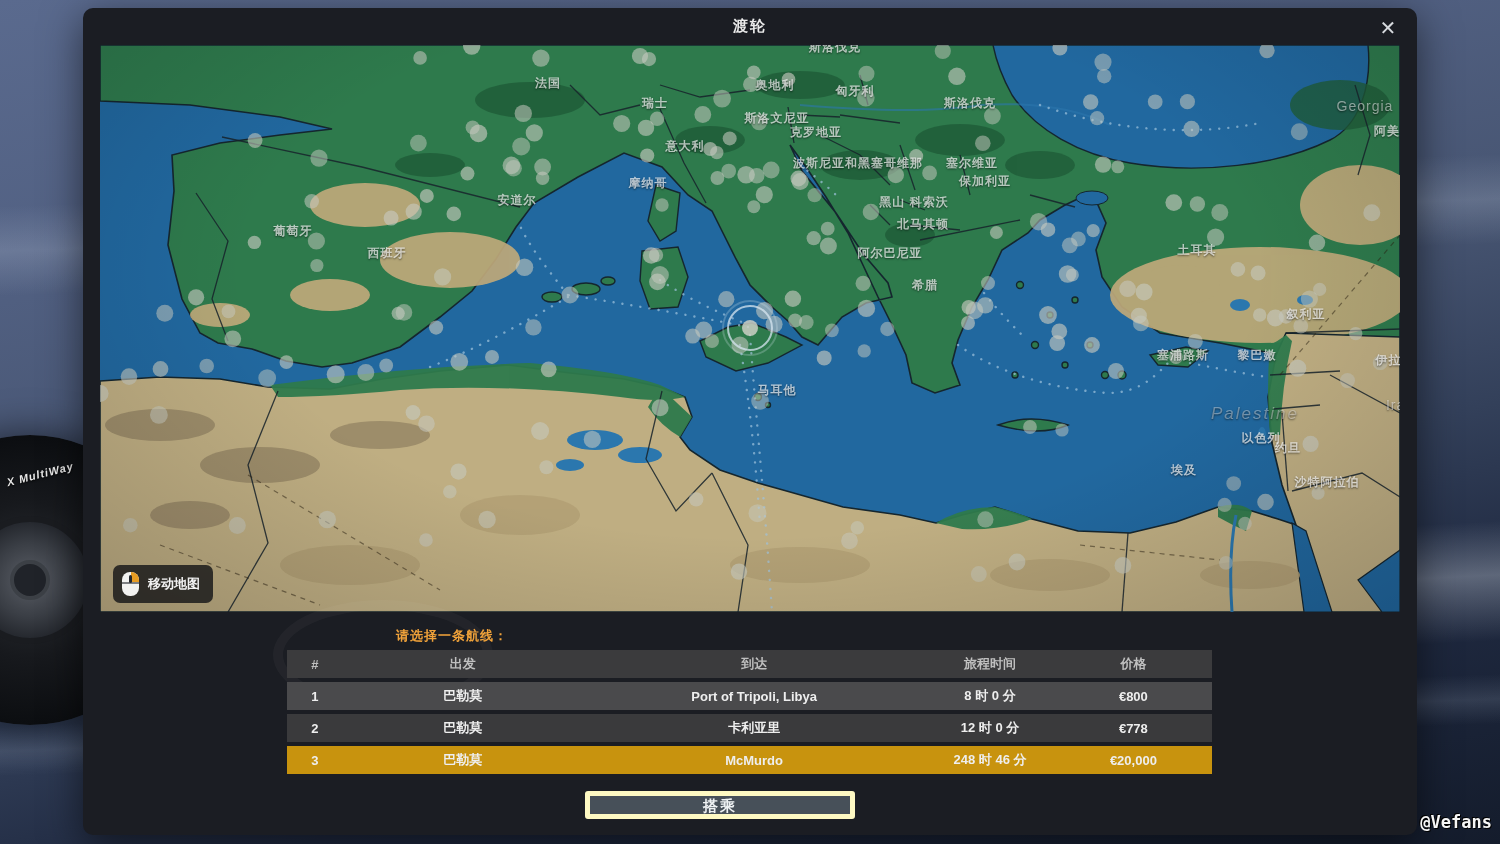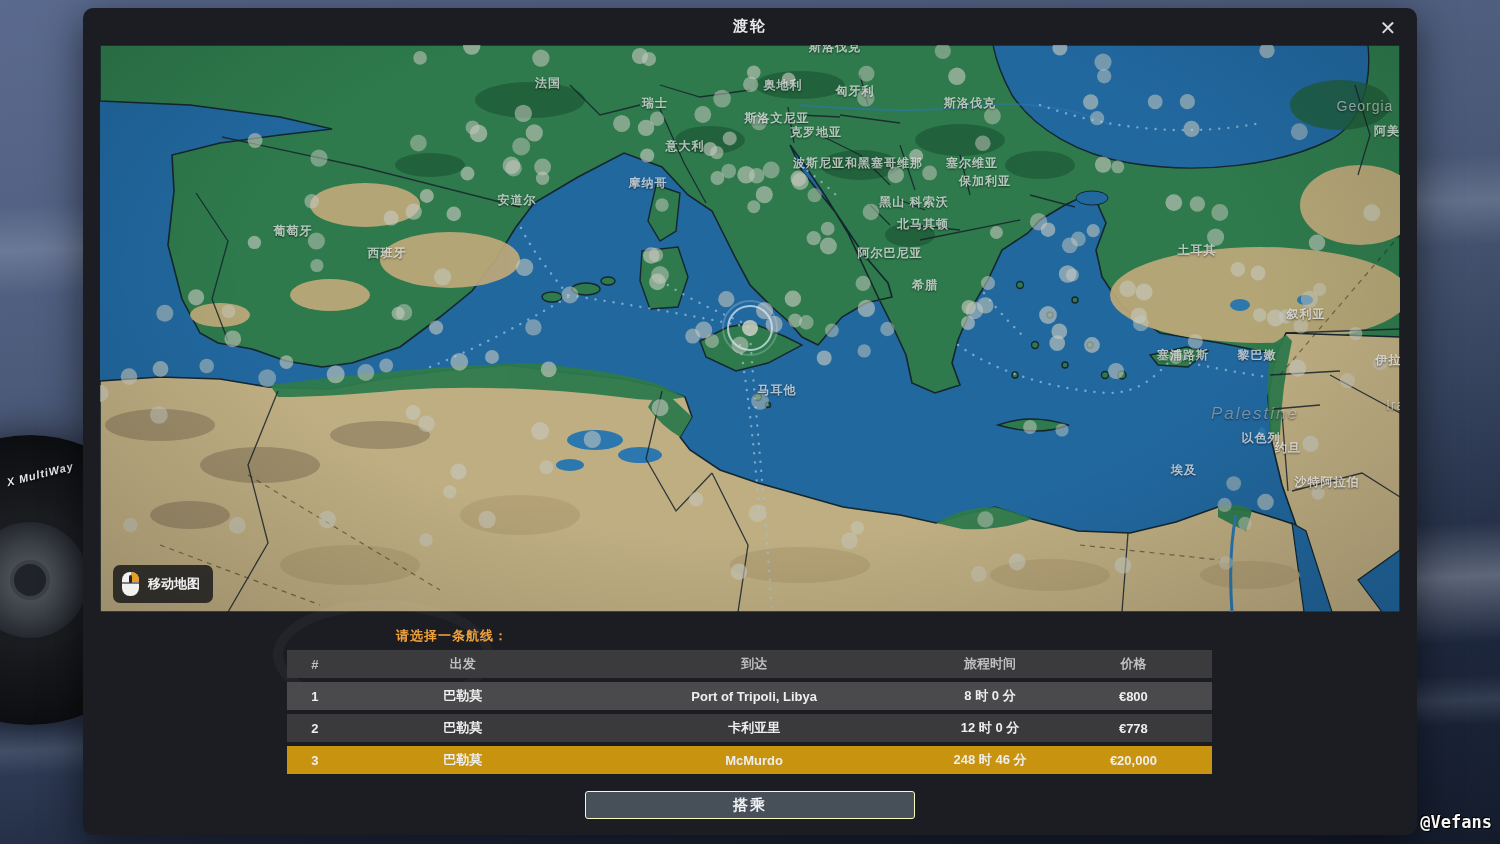--- a/index.html
+++ b/index.html
@@ -44,21 +44,21 @@
   
   .prompt{position:absolute;left:313px;top:619px;color:var(--prompt,#f0a23a);font-size:13px;font-weight:bold;letter-spacing:1px;}
   .ferry-table{position:absolute;left:204px;top:642px;width:925px;}
   .trow{display:flex;width:100%;height:28px;align-items:center;margin-bottom:4px;}
   .trow .c{text-align:center;font-size:13px;font-weight:bold;color:#eeeeee;overflow:hidden;white-space:nowrap;}
   .c.c1{width:6%;} .c.c2{width:26%;} .c.c3{width:37%;} .c.c4{width:14%;} .c.c5{width:17%;}
   .thead{background:#3b3b3d;} .thead .c{color:#bfbfbf;}
   .r-light{background:#4a4a4c;cursor:pointer;}
   .r-dark{background:#3a3a3c;cursor:pointer;}
   .r-selected{background:var(--accent,#c8930e);cursor:pointer;}
-  .board-btn{position:absolute;left:502px;top:783px;width:330px;height:28px;background:#475059;border:1px solid #fef9c3;border-radius:3px;color:#eef1f3;font-size:15px;font-weight:bold;letter-spacing:2px;font-family:inherit;cursor:pointer;}
+  .board-btn{position:absolute;left:502px;top:783px;width:270px;height:28px;background:#475059;border:5px solid #fef9c3;border-radius:3px;color:#eef1f3;font-size:15px;font-weight:bold;letter-spacing:2px;font-family:inherit;cursor:pointer;}
 </style>
 </head>
 <body>
 
 <div class="stage">
   <div class="streak s1"></div>
   <div class="streak s2"></div>
   <div class="streak s3"></div>
   <div class="tire">
     <div class="rim"></div>
@@ -426,21 +426,21 @@
           <circle cx="650" cy="283" r="8" fill="#ccd0c6" opacity="0.85"></circle>
           <circle cx="650" cy="283" r="22" fill="none" stroke="rgba(215,230,240,0.75)" stroke-width="2"></circle>
           <circle cx="650" cy="283" r="27" fill="none" stroke="rgba(215,230,240,0.25)" stroke-width="2"></circle>
         </g>
       </svg>
       <div class="dim"></div>
       <div class="map-labels" id="map-labels">
           <span class="map-label" style="left: 735px; top: 2px;">斯洛伐克</span>
           <span class="map-label" style="left: 448px; top: 38px;">法国</span>
           <span class="map-label" style="left: 555px; top: 58px;">瑞士</span>
-          <span class="map-label" style="left: 675px; top: 40px; margin-left: 8px;">奥地利</span>
+          <span class="map-label" style="left: 675px; top: 40px;">奥地利</span>
           <span class="map-label" style="left: 755px; top: 46px;">匈牙利</span>
           <span class="map-label" style="left: 870px; top: 58px;">斯洛伐克</span>
           <span class="map-label latin" style="left: 1265px; top: 61px;">Georgia</span>
           <span class="map-label" style="left: 1300px; top: 86px;">阿美尼亚</span>
           <span class="map-label" style="left: 677px; top: 73px;">斯洛文尼亚</span>
           <span class="map-label" style="left: 716px; top: 87px;">克罗地亚</span>
           <span class="map-label" style="left: 585px; top: 101px;">意大利</span>
           <span class="map-label" style="left: 758px; top: 118px;">波斯尼亚和黑塞哥维那</span>
           <span class="map-label" style="left: 872px; top: 118px;">塞尔维亚</span>
           <span class="map-label" style="left: 885px; top: 136px;">保加利亚</span>

